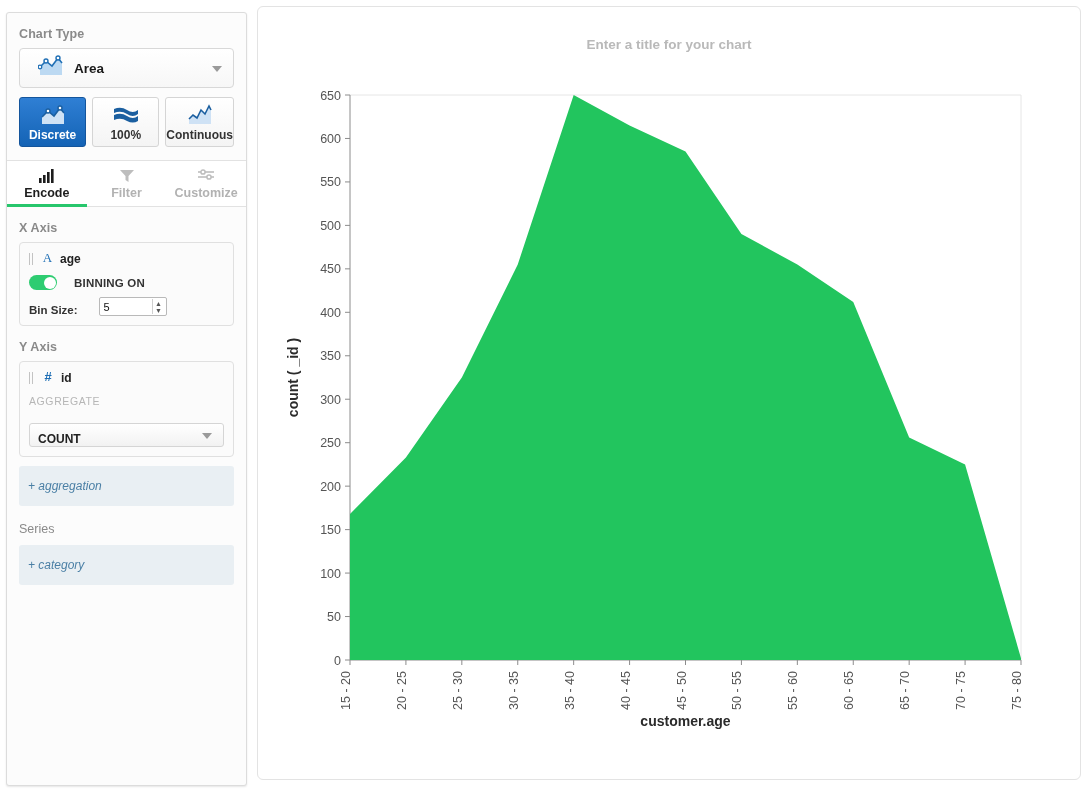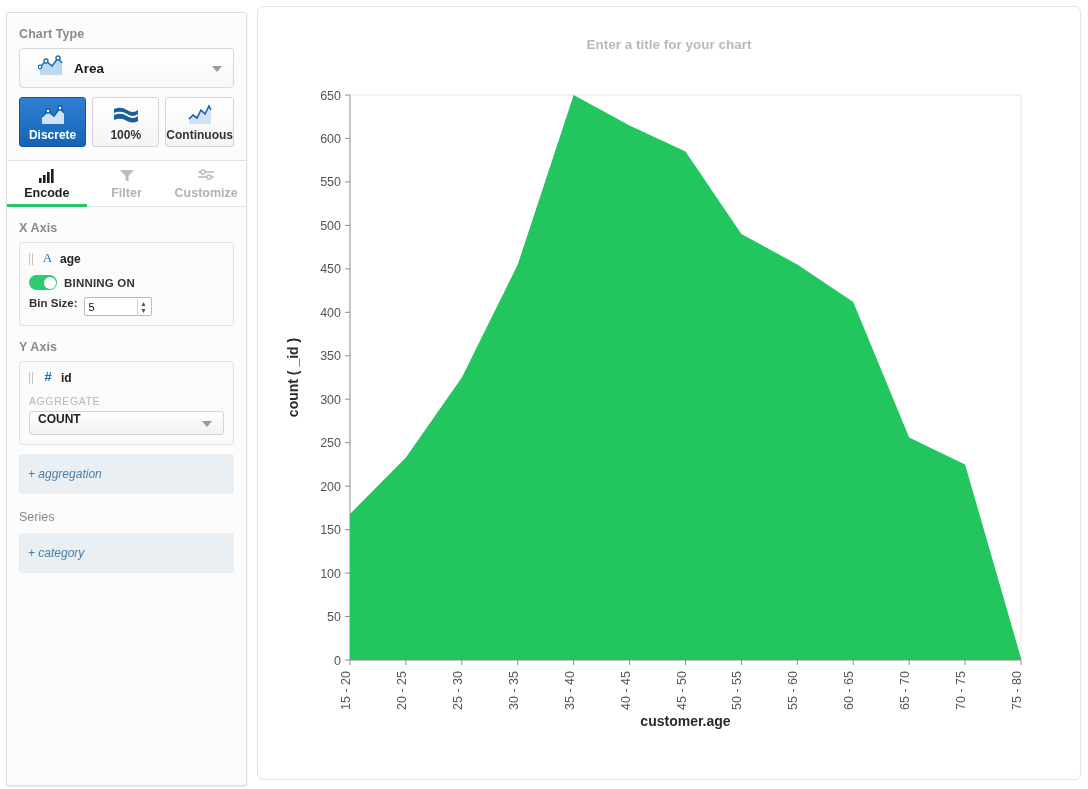--- a/index.html
+++ b/index.html
@@ -61,46 +61,46 @@
   }
 
   .field-card {
     border:1px solid #e0e0e0; border-radius:4px; background:#fbfbfb;
     padding:7px 9px 9px 9px;
   }
   .field-head { display:flex; align-items:center; gap:6px; }
   .grip { width:6px; height:12px;
     background:repeating-linear-gradient(to right,#c3c3c3 0 1px,transparent 1px 3px); }
   .field-name { font-size:12px; color:#222; font-weight:bold; }
-  .toggle-row { display:flex; align-items:center; gap:7px; margin-top:7px; }
+  .toggle-row { display:flex; align-items:center; gap:17px; margin-top:7px; }
   .toggle {
     width:28px; height:15px; border-radius:8px; background:#2ecc71; position:relative;
   }
   .toggle:after{content:"";position:absolute;right:1.5px;top:1.5px;width:12px;height:12px;border-radius:50%;background:#fff;}
   .toggle-lbl { font-size:11.5px; color:#333; font-weight:bold; letter-spacing:.2px; }
-  .bin-row { display:flex; align-items:flex-start; gap:6px; margin-top:7px; }
+  .bin-row { display:flex; align-items:flex-end; gap:21px; margin-top:7px; }
   .bin-lbl { font-size:11.5px; color:#333; font-weight:bold; }
   .spin {
     width:68px; height:19px; border:1px solid #b9b9b9; border-radius:2px; background:#fff;
     display:flex; align-items:center; position:relative;
   }
   .spin input {
     border:0; outline:0; width:52px; height:17px; font-size:11px;
     padding-left:4px; font-family:"Liberation Sans", sans-serif; background:transparent; color:#111;
   }
   .spin .arrows {
     position:absolute; right:1px; top:1px; bottom:1px; width:13px;
     border-left:1px solid #cfcfcf; display:flex; flex-direction:column;
     align-items:center; justify-content:center; font-size:7px; color:#555; line-height:7px;
   }
   .agg-lbl { font-size:10.5px; color:#b6b6b6; font-weight:normal; letter-spacing:.6px; margin-top:8px; }
   .agg-select {
-    margin-top:4px; height:24px; border:1px solid #d5d5d5; border-radius:3px;
+    margin-top:16px; height:24px; border:1px solid #d5d5d5; border-radius:3px;
     background:linear-gradient(#ffffff,#f2f2f2); position:relative;
-    display:flex; align-items:flex-start; padding:0 8px; font-size:12px; color:#222; font-weight:bold;
+    display:flex; align-items:flex-end; padding:0 8px; font-size:12px; color:#222; font-weight:bold;
   }
   .add-chip {
     margin-top:9px; background:#e9eff3; border-radius:3px; height:40px;
     display:flex; align-items:center; padding:0 9px;
     font-size:12px; color:#4a7fa5;font-style:italic;
   }
   .sec-label { font-size:12.5px; color:#8a8a8a; font-weight:normal; margin-top:16px; }
 
   
   #chart-panel {

